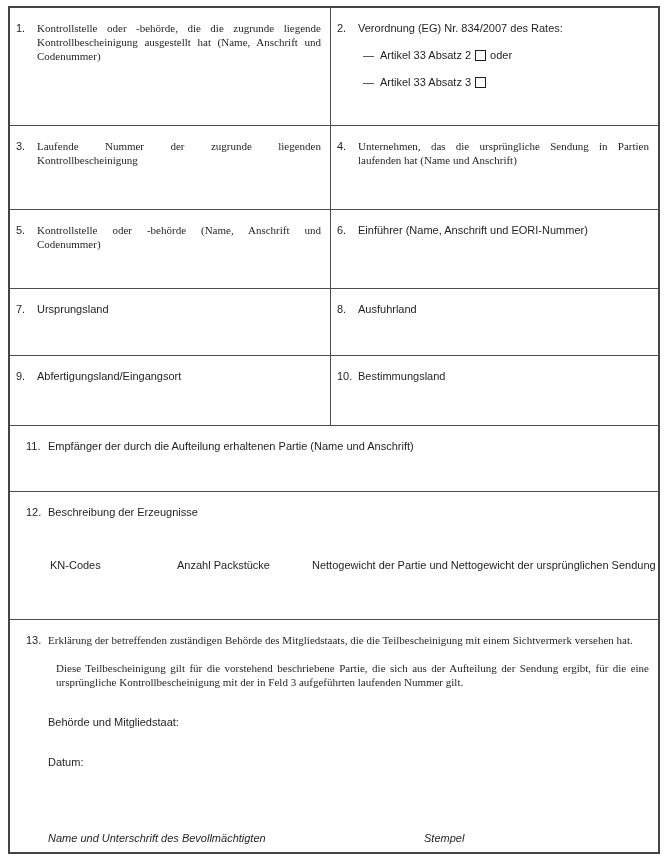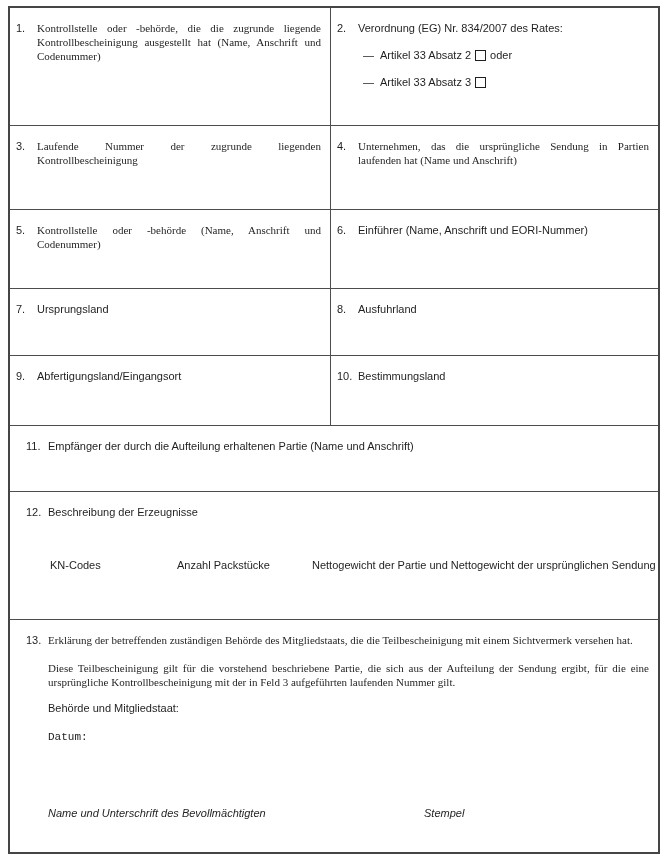--- a/index.html
+++ b/index.html
@@ -32,23 +32,23 @@
   .checkbox{
     display:inline-block;width:9px;height:9px;border:1.5px solid #1f1f1f;
     margin:0 4px;flex:none;background:#fff;
   }
   
   .cols{display:flex;margin-top:39px;}
   .c1{width:127px;padding-left:2px;flex:none;}
   .c2{width:135px;flex:none;}
   .c3{width:345px;flex:none;}
   
-  .p2{margin-top:14px;}
-  .pline{margin-top:12px;}
-  .pdate{margin-top:15px;font-family:Liberation Mono, monospace;}
+  .p2{margin-top:14px;margin-left:8px;}
+  .pline{margin-top:26px;}
+  .pdate{margin-top:26px;}
   .sigrow{position:relative;margin-top:62px;font-style:italic;}
   .stamp{position:absolute;left:376px;top:0;}
 </style>
 </head>
 <body>
 
 <div class="page">
   <div class="formtable">
 
     <div class="row r1">

